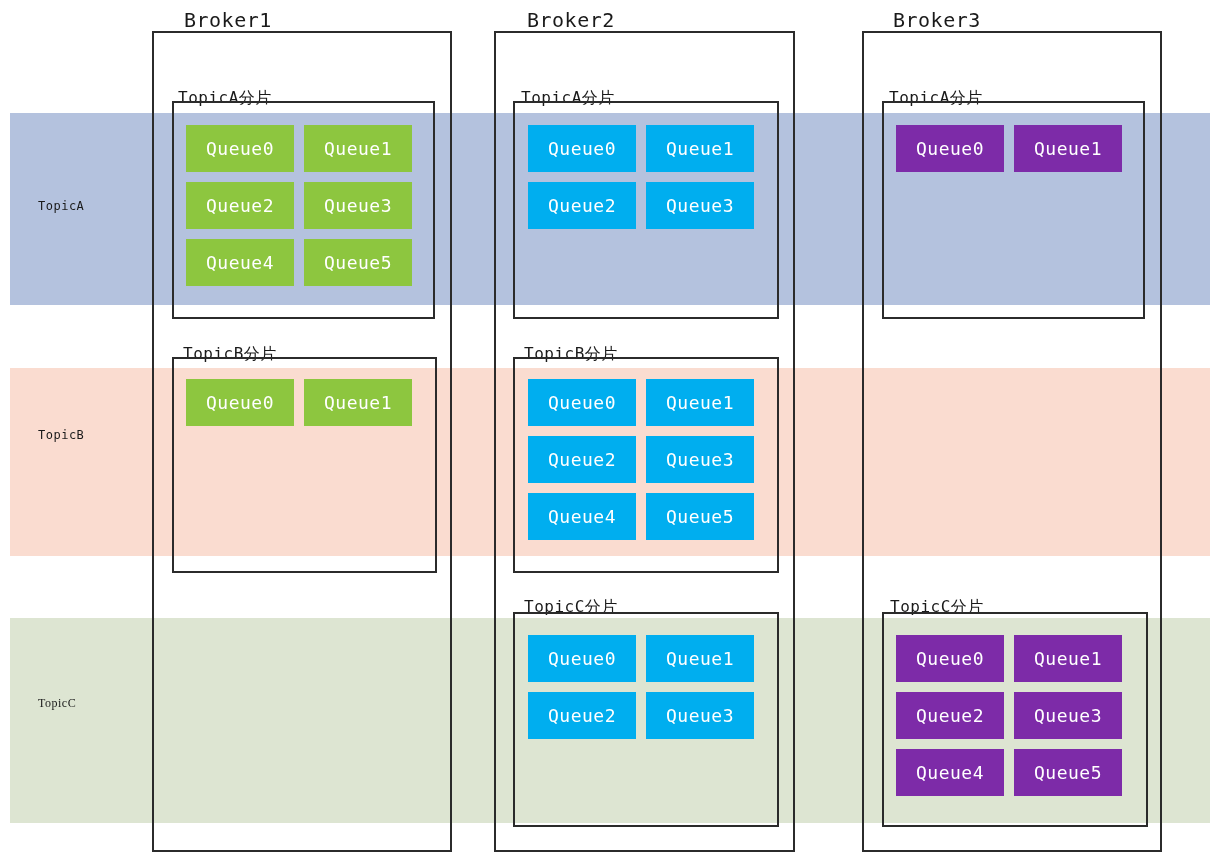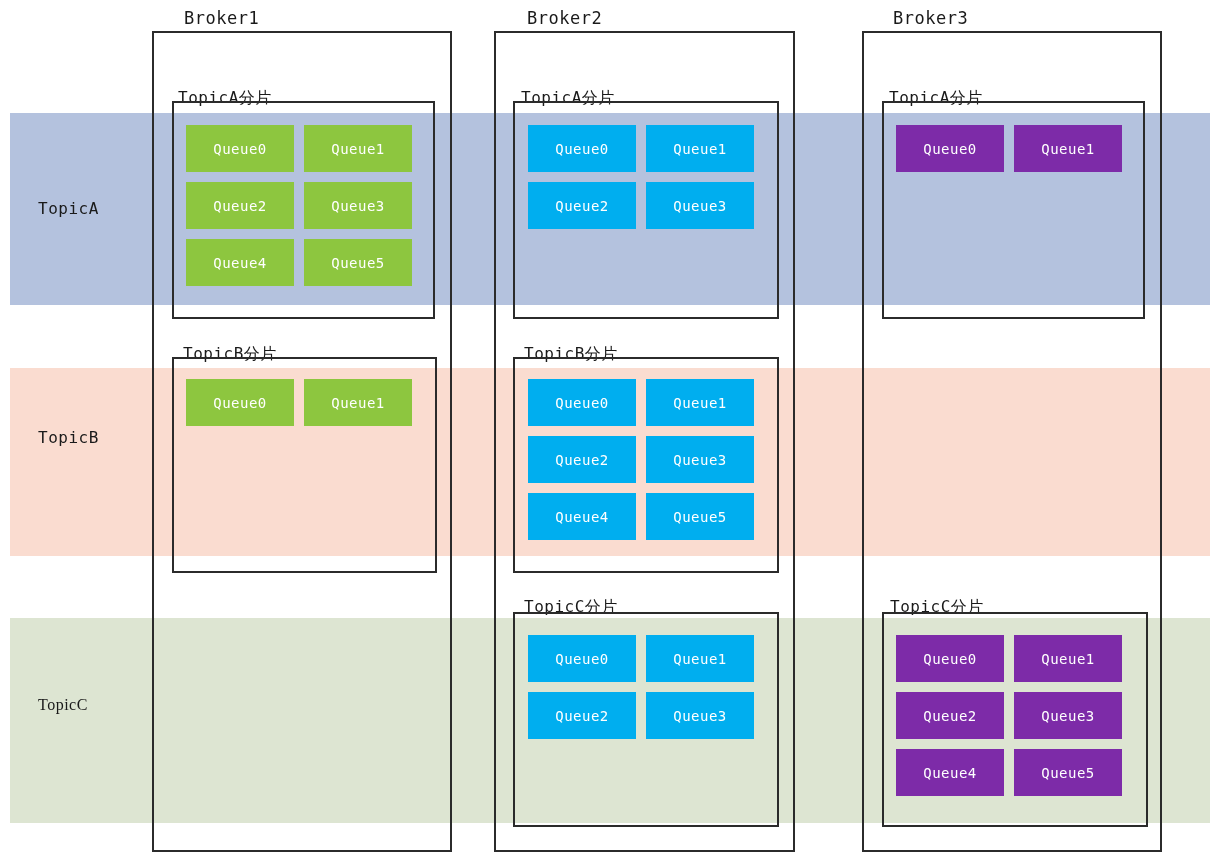--- a/index.html
+++ b/index.html
@@ -18,37 +18,37 @@
 
   
   .topic-band {
     position: absolute;
     left: 10px;
     width: 1200px;
   }
   .topic-band-label {
     position: absolute;
     left: 38px;
-    font-size: 16px;
+    font-size: 12px;
     color: #1a1a1a;
     letter-spacing: 0.5px;
     white-space: nowrap;
     text-align: right;
   }
 
   
   .broker {
     position: absolute;
     border: 2px solid #2b2b2b;
     background: transparent;
     box-sizing: border-box;
   }
   .broker-title {
     position: absolute;
-    font-size: 17px;
+    font-size: 20px;
     color: #1a1a1a;
     white-space: nowrap;
     letter-spacing: 0.5px;
   }
 
   
   .shard {
     position: absolute;
     border: 2px solid #2b2b2b;
     background: transparent;
@@ -65,21 +65,21 @@
 
   
   .queue {
     position: absolute;
     width: 108px;
     height: 47px;
     display: flex;
     align-items: center;
     justify-content: center;
     color: #ffffff;
-    font-size: 14px;
+    font-size: 18px;
     letter-spacing: 0.5px;
     box-sizing: border-box;
   }
 </style>
 </head>
 <body>
 
 <div id="stage">
   <div id="bands-layer">
       <div class="topic-band" style="top: 113px; height: 192px; background: rgb(180, 194, 222);"></div>

